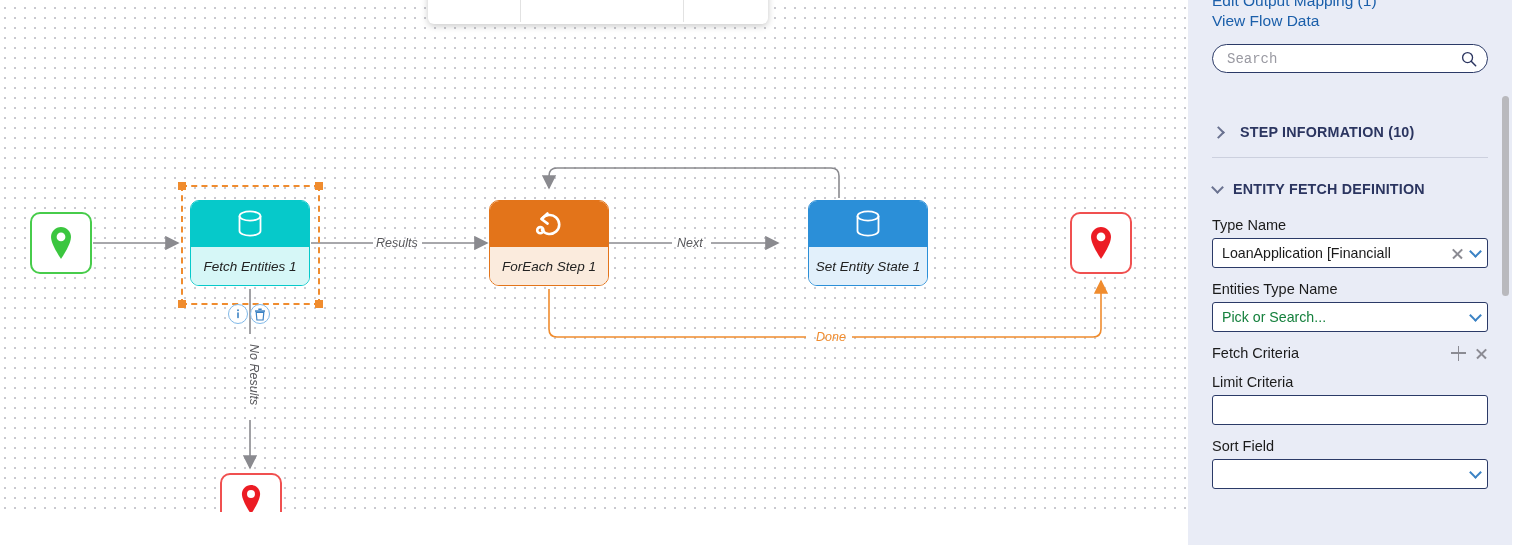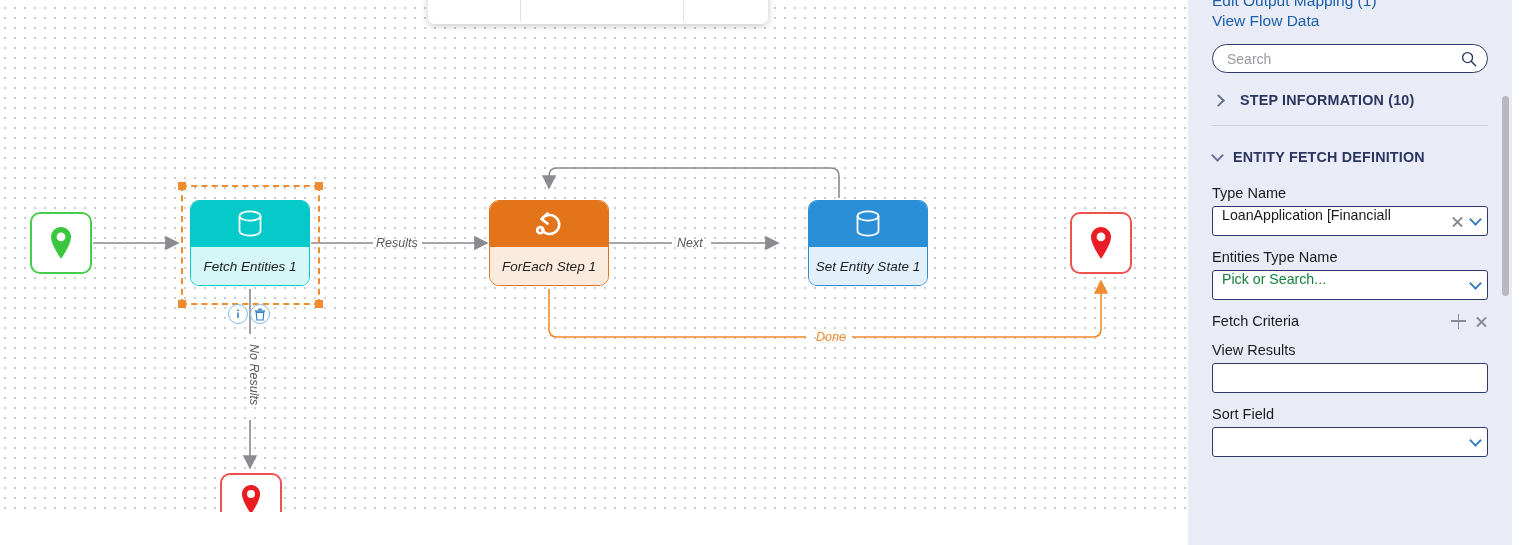--- a/index.html
+++ b/index.html
@@ -144,48 +144,48 @@
     margin-top: 13px;
     height: 29px;
     background: #fff;
     border: 1px solid #2b3a67;
     border-radius: 15px;
     display: flex; align-items: center;
     padding: 0 10px 0 14px;
   }
   .searchbox input {
     flex: 1; border: none; outline: none; background: transparent;
-    font-size: 14px; font-family: Liberation Sans, sans-serif; color: #222;
+    font-size: 14px; font-family: Liberation Mono, monospace; color: #222;
   }
   .searchbox input::placeholder { color: #9a9aa2; }
 
   .sect {
     display: flex; align-items: center; gap: 11px;
     height: 30px;
     cursor: pointer;
     color: #2b3560;
     font-size: 14.3px; font-weight: bold; letter-spacing: .2px;
   }
-  .sect-1 { margin-top: 12px; gap: 17px; }
+  .sect-1 { margin-top: 44px; gap: 17px; }
   .sect-2 { margin-top: 16px; }
   .divider { height: 1px; background: #ccd0de; margin-top: 10px; }
 
   .caret-r { width: 9px; height: 9px; border-right: 2.1px solid #6a7290; border-bottom: 2.1px solid #6a7290;
              transform: rotate(-45deg); margin-left: 2px; }
   .caret-d { width: 9px; height: 9px; border-right: 2.1px solid #6a7290; border-bottom: 2.1px solid #6a7290;
              transform: rotate(45deg); margin-left: 1px; margin-bottom: 4px; }
 
   .fld-label {
     font-size: 14.5px; color: #1b1b1b; margin-top: 13px; margin-bottom: 5px;
     display: flex; align-items: center; justify-content: space-between;
   }
   .fld {
     height: 30px; background: #fff;
     border: 1px solid #2b3a67; border-radius: 3px;
-    display: flex; padding: 0 7px 0 9px;
+    display: flex; align-items: center; padding: 0 7px 0 9px;
     font-size: 14.2px; color: #1b1b1b;
   }
   .fld .val { flex: 1; white-space: nowrap; overflow: hidden; }
   .fld .val.ph { color: #15803d; }
   .fld-icons { display: flex; align-items: center; gap: 7px; }
   .x-ico { width: 13px; height: 13px; position: relative; cursor: pointer; }
   .x-ico:before, .x-ico:after {
     content: ''; position: absolute; left: 0; top: 6px; width: 13px; height: 1.7px; background: #8b8b93;
   }
   .x-ico:before { transform: rotate(45deg); }
@@ -381,21 +381,21 @@
 
       <div class="fld-label">
         <span>Fetch Criteria</span>
         <span class="hdr-icons">
           <span class="plus-ico"></span>
           <span class="x-ico"></span>
         </span>
       </div>
 
       <div class="fld-label">
-        <span>View Results</span>
+        <span>Limit Criteria</span>
       </div>
       <div class="fld">
         <span class="val"></span>
       </div>
 
       <div class="fld-label">
         <span>Sort Field</span>
       </div>
       <div class="fld">
         <span class="val"></span>

